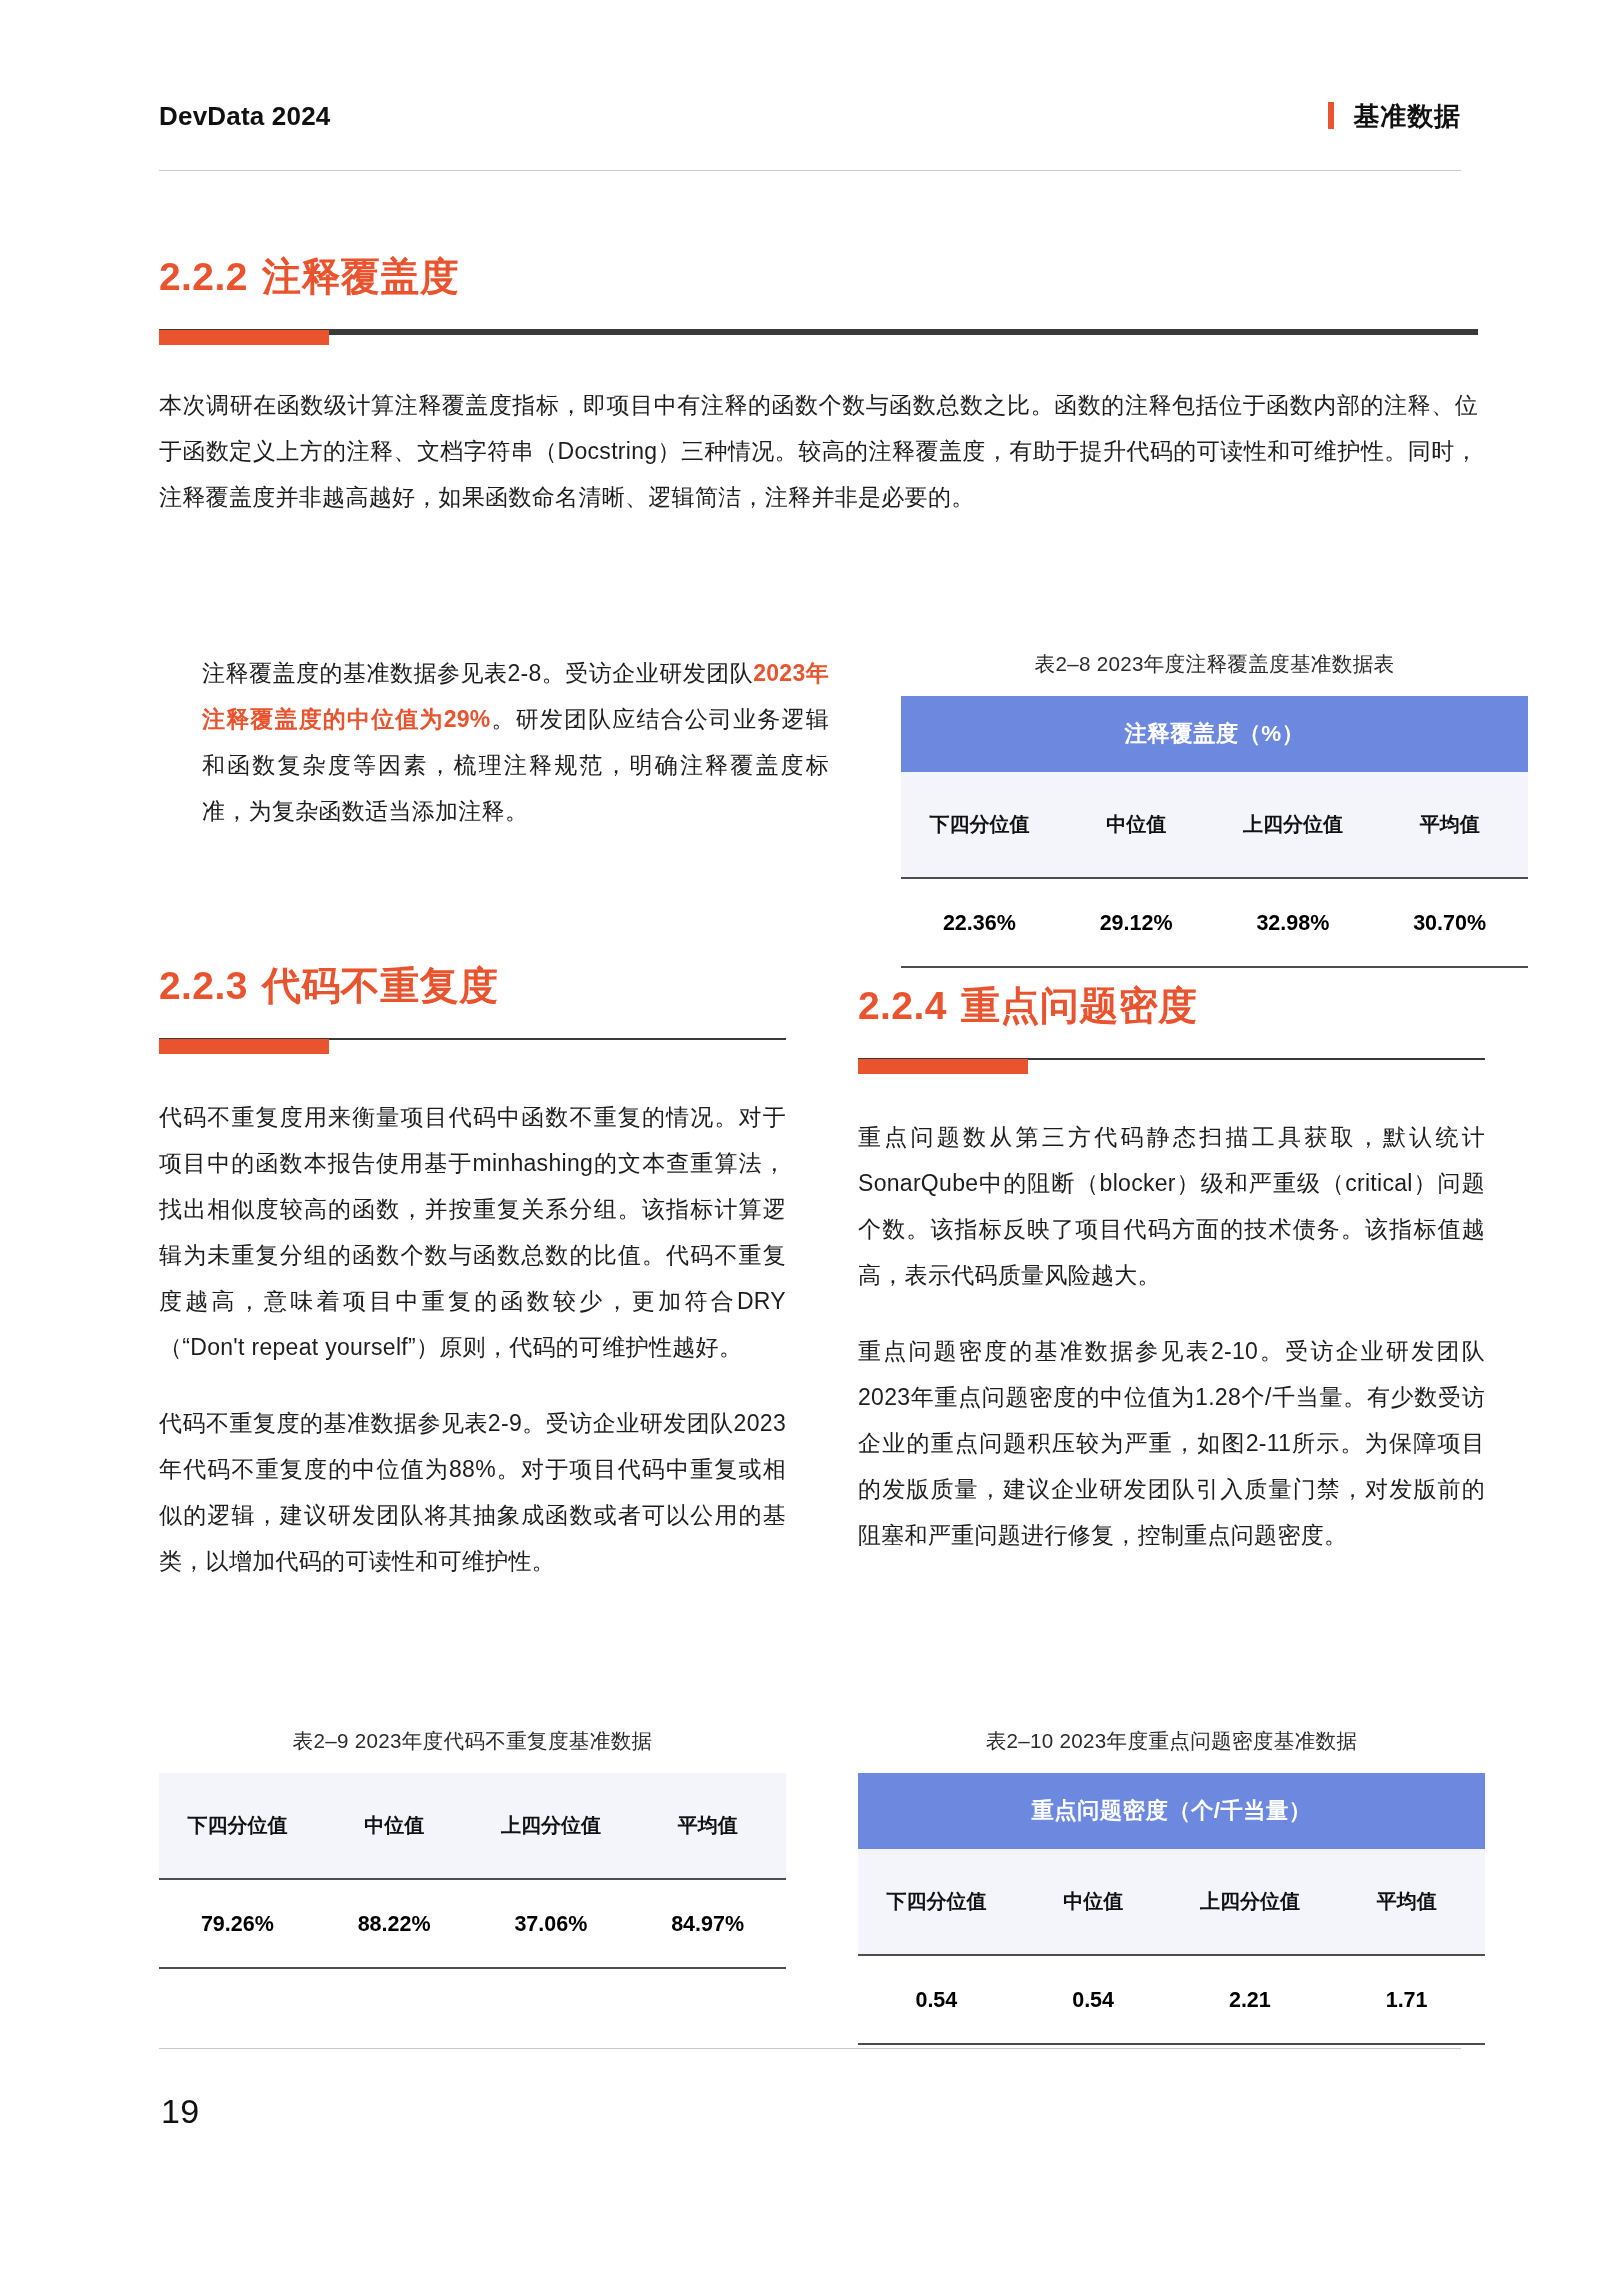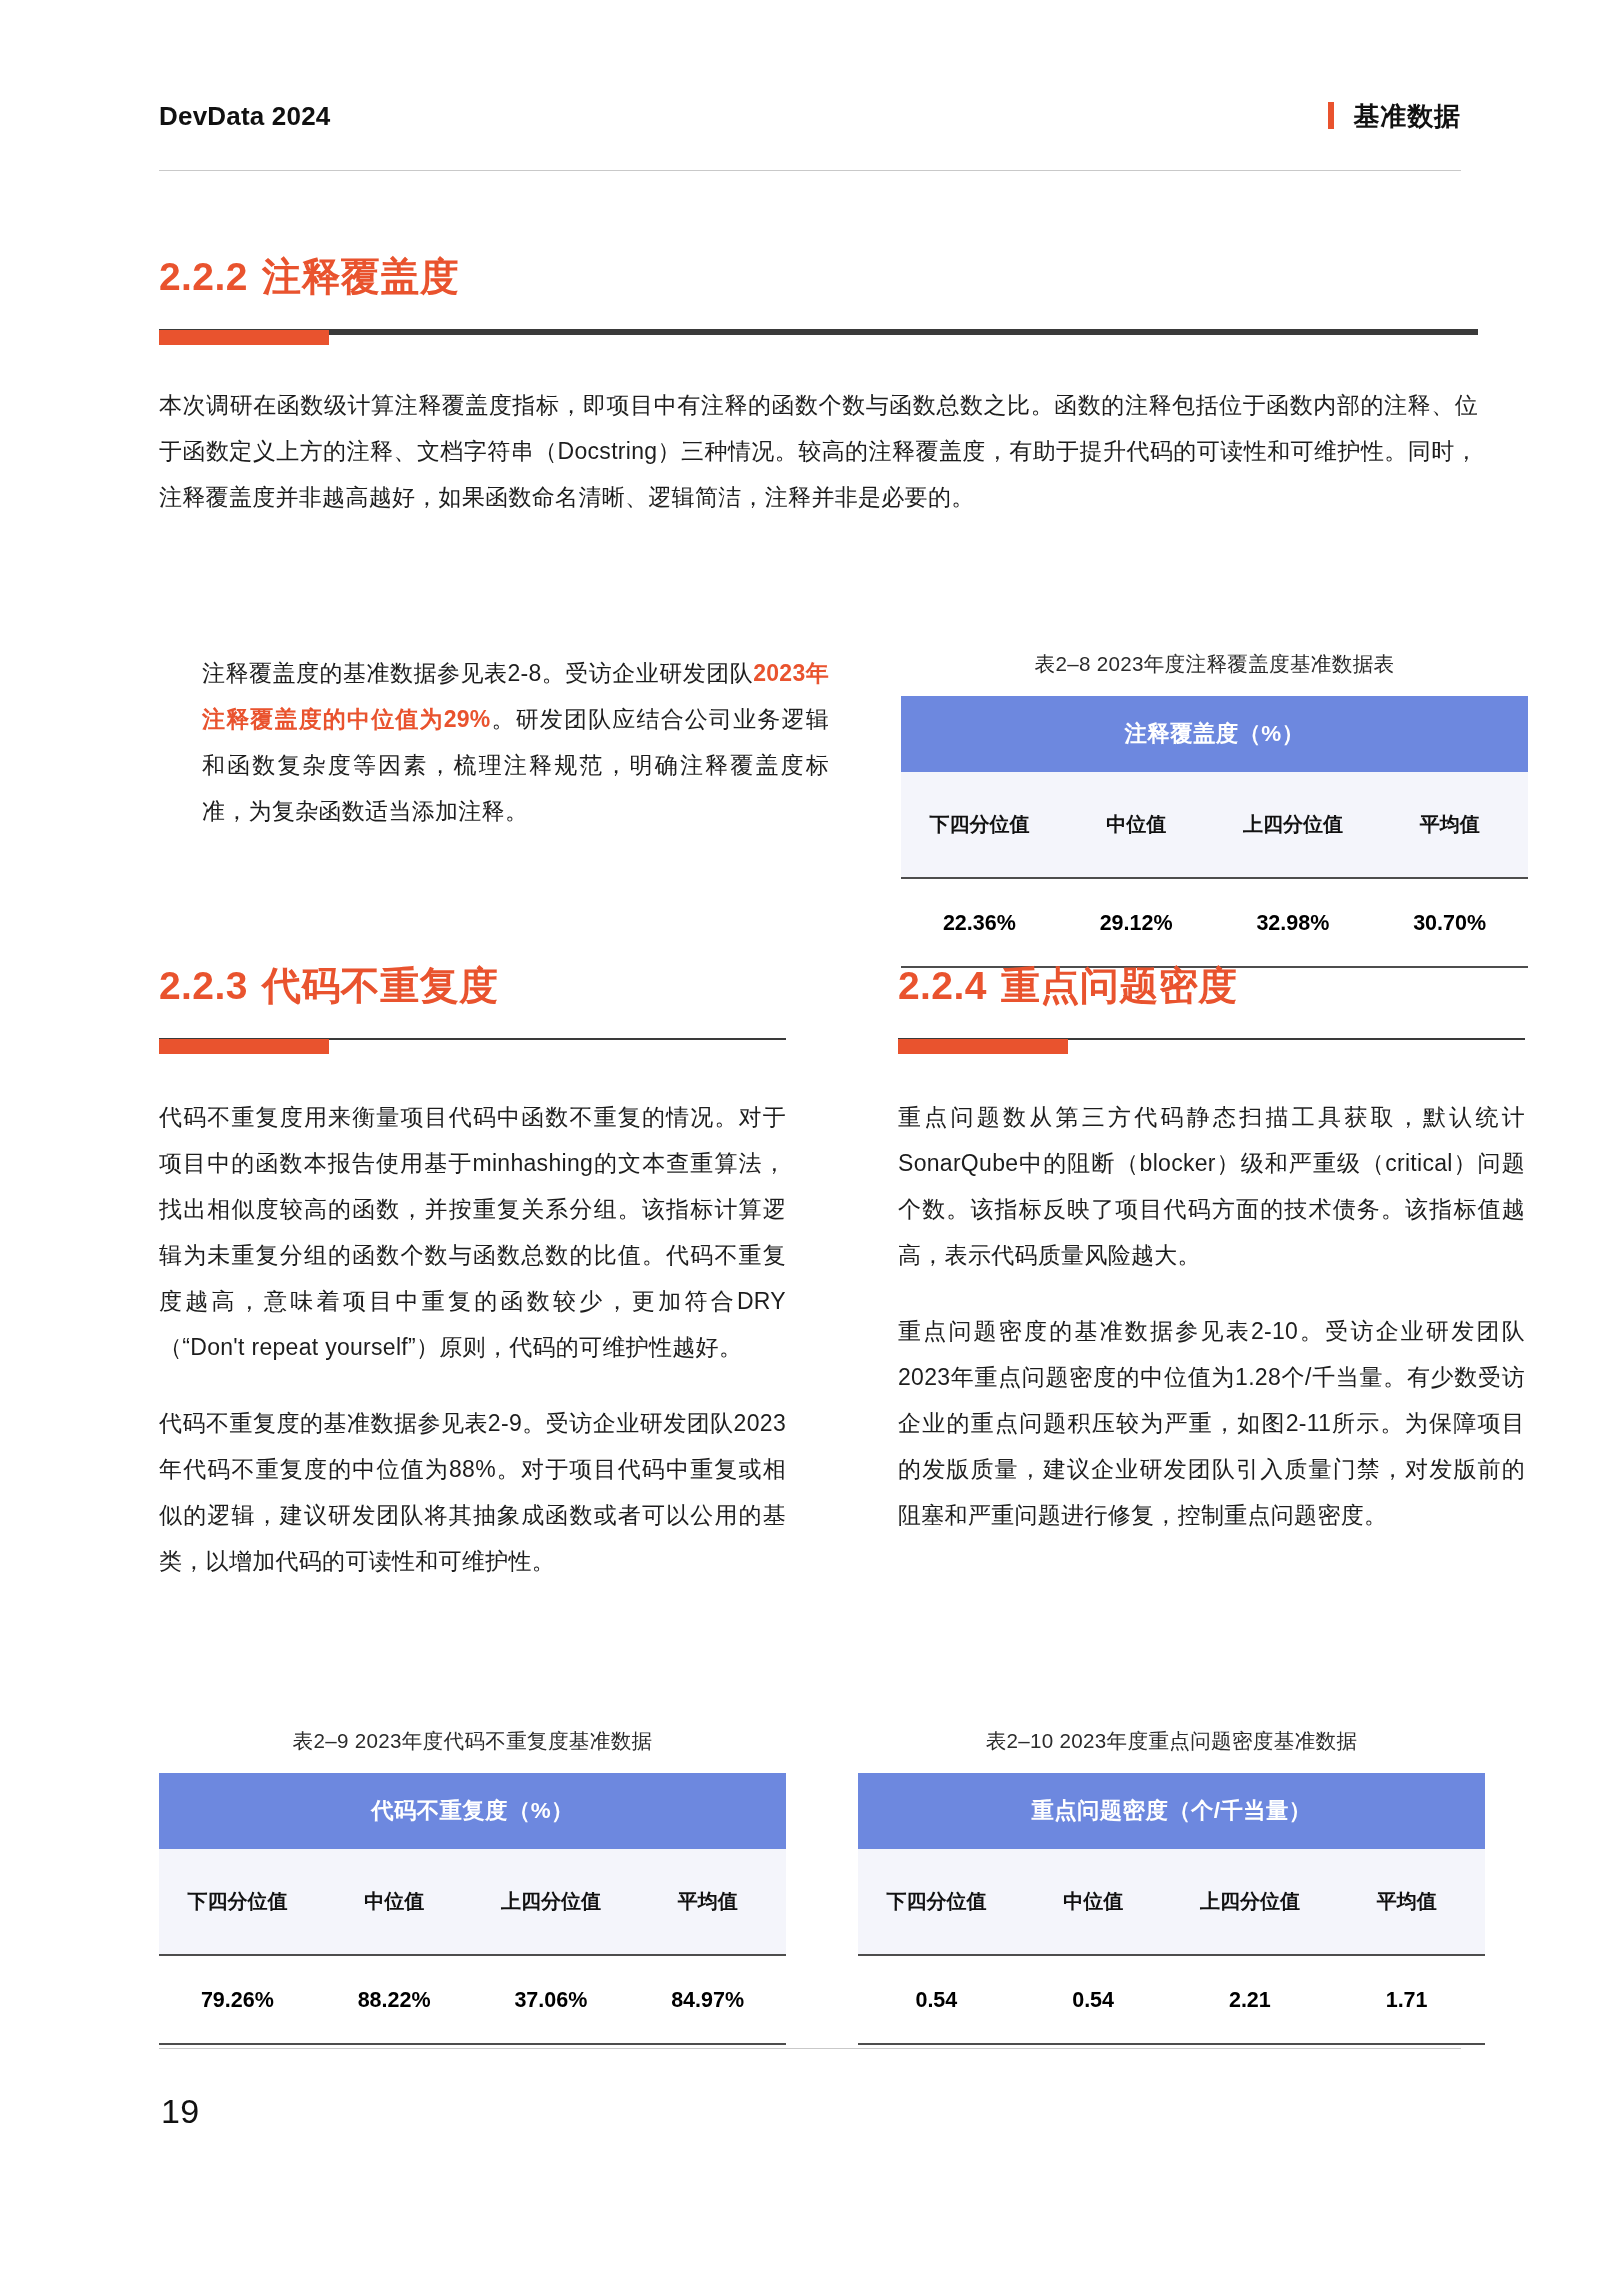--- a/index.html
+++ b/index.html
@@ -190,24 +190,23 @@
   .col-right { width: 627px; flex: none; }
 
   .sec223 {
     position: absolute;
     top: 965px;
     left: 159px;
     width: 627px;
   }
   .sec224 {
     position: absolute;
-    top: 965px;
+    top: 985px;
     left: 858px;
     width: 627px;
-    margin-left: 40px;
   }
   .sec-body { margin-top: 54px; }
 
   .tbl-29 {
     position: absolute;
     top: 1727px;
     left: 159px;
     width: 627px;
   }
   .tbl-210 {
@@ -289,23 +288,20 @@
       <p class="body">重点问题数从第三方代码静态扫描工具获取，默认统计SonarQube中的阻断（blocker）级和严重级（critical）问题个数。该指标反映了项目代码方面的技术债务。该指标值越高，表示代码质量风险越大。</p>
       <p class="body">重点问题密度的基准数据参见表2-10。受访企业研发团队2023年重点问题密度的中位值为1.28个/千当量。有少数受访企业的重点问题积压较为严重，如图2-11所示。为保障项目的发版质量，建议企业研发团队引入质量门禁，对发版前的阻塞和严重问题进行修复，控制重点问题密度。</p>
     </div>
   </div>
 
   <div class="tbl-29">
     <div class="table-caption">表2–9 2023年度代码不重复度基准数据</div>
     <table class="bm">
       <tbody>
         <tr>
-          <th class="title" colspan="4">代码不重复度（%）</th>
-        </tr>
-        <tr>
           <td class="colhead">下四分位值</td>
           <td class="colhead">中位值</td>
           <td class="colhead">上四分位值</td>
           <td class="colhead">平均值</td>
         </tr>
         <tr>
           <td class="val">79.26%</td>
           <td class="val">88.22%</td>
           <td class="val">37.06%</td>
           <td class="val">84.97%</td>

